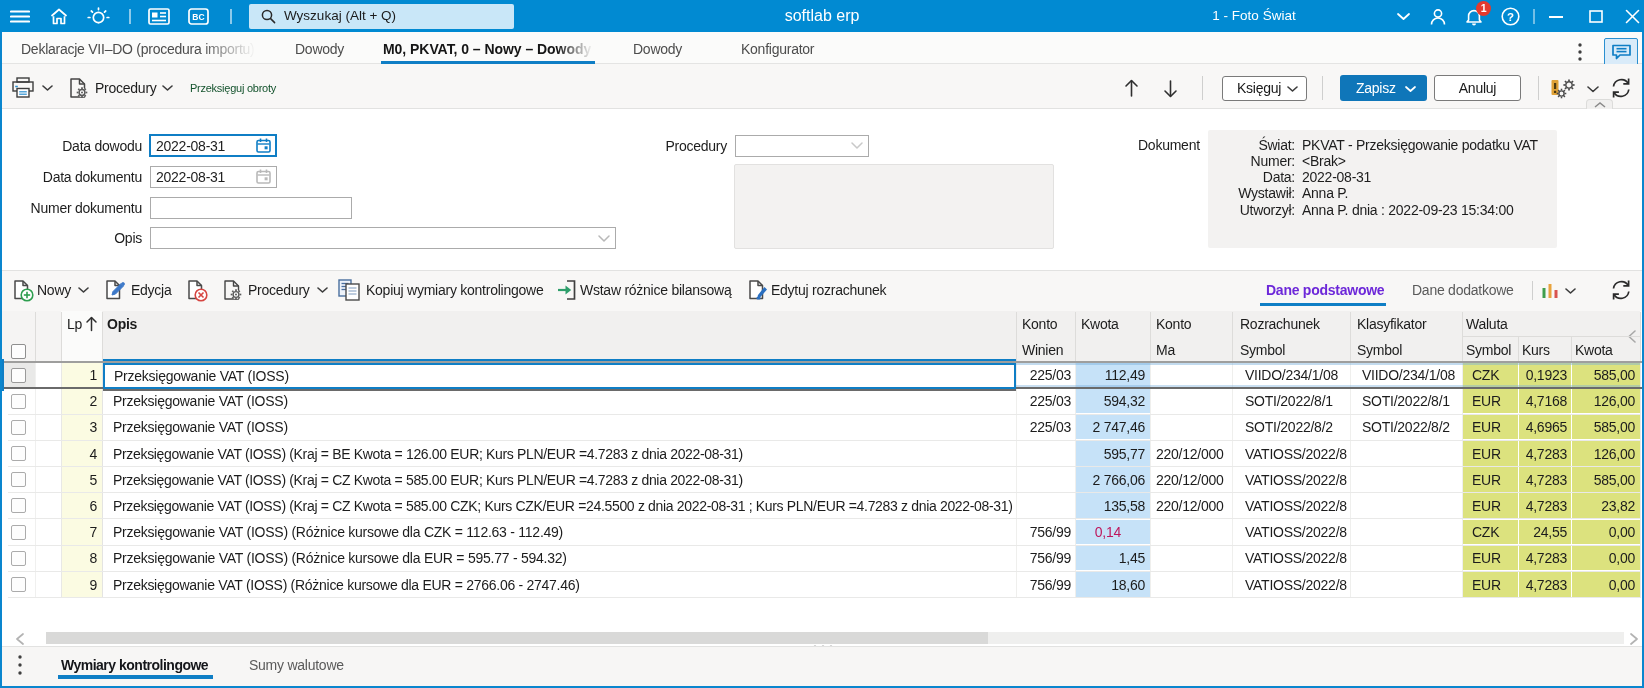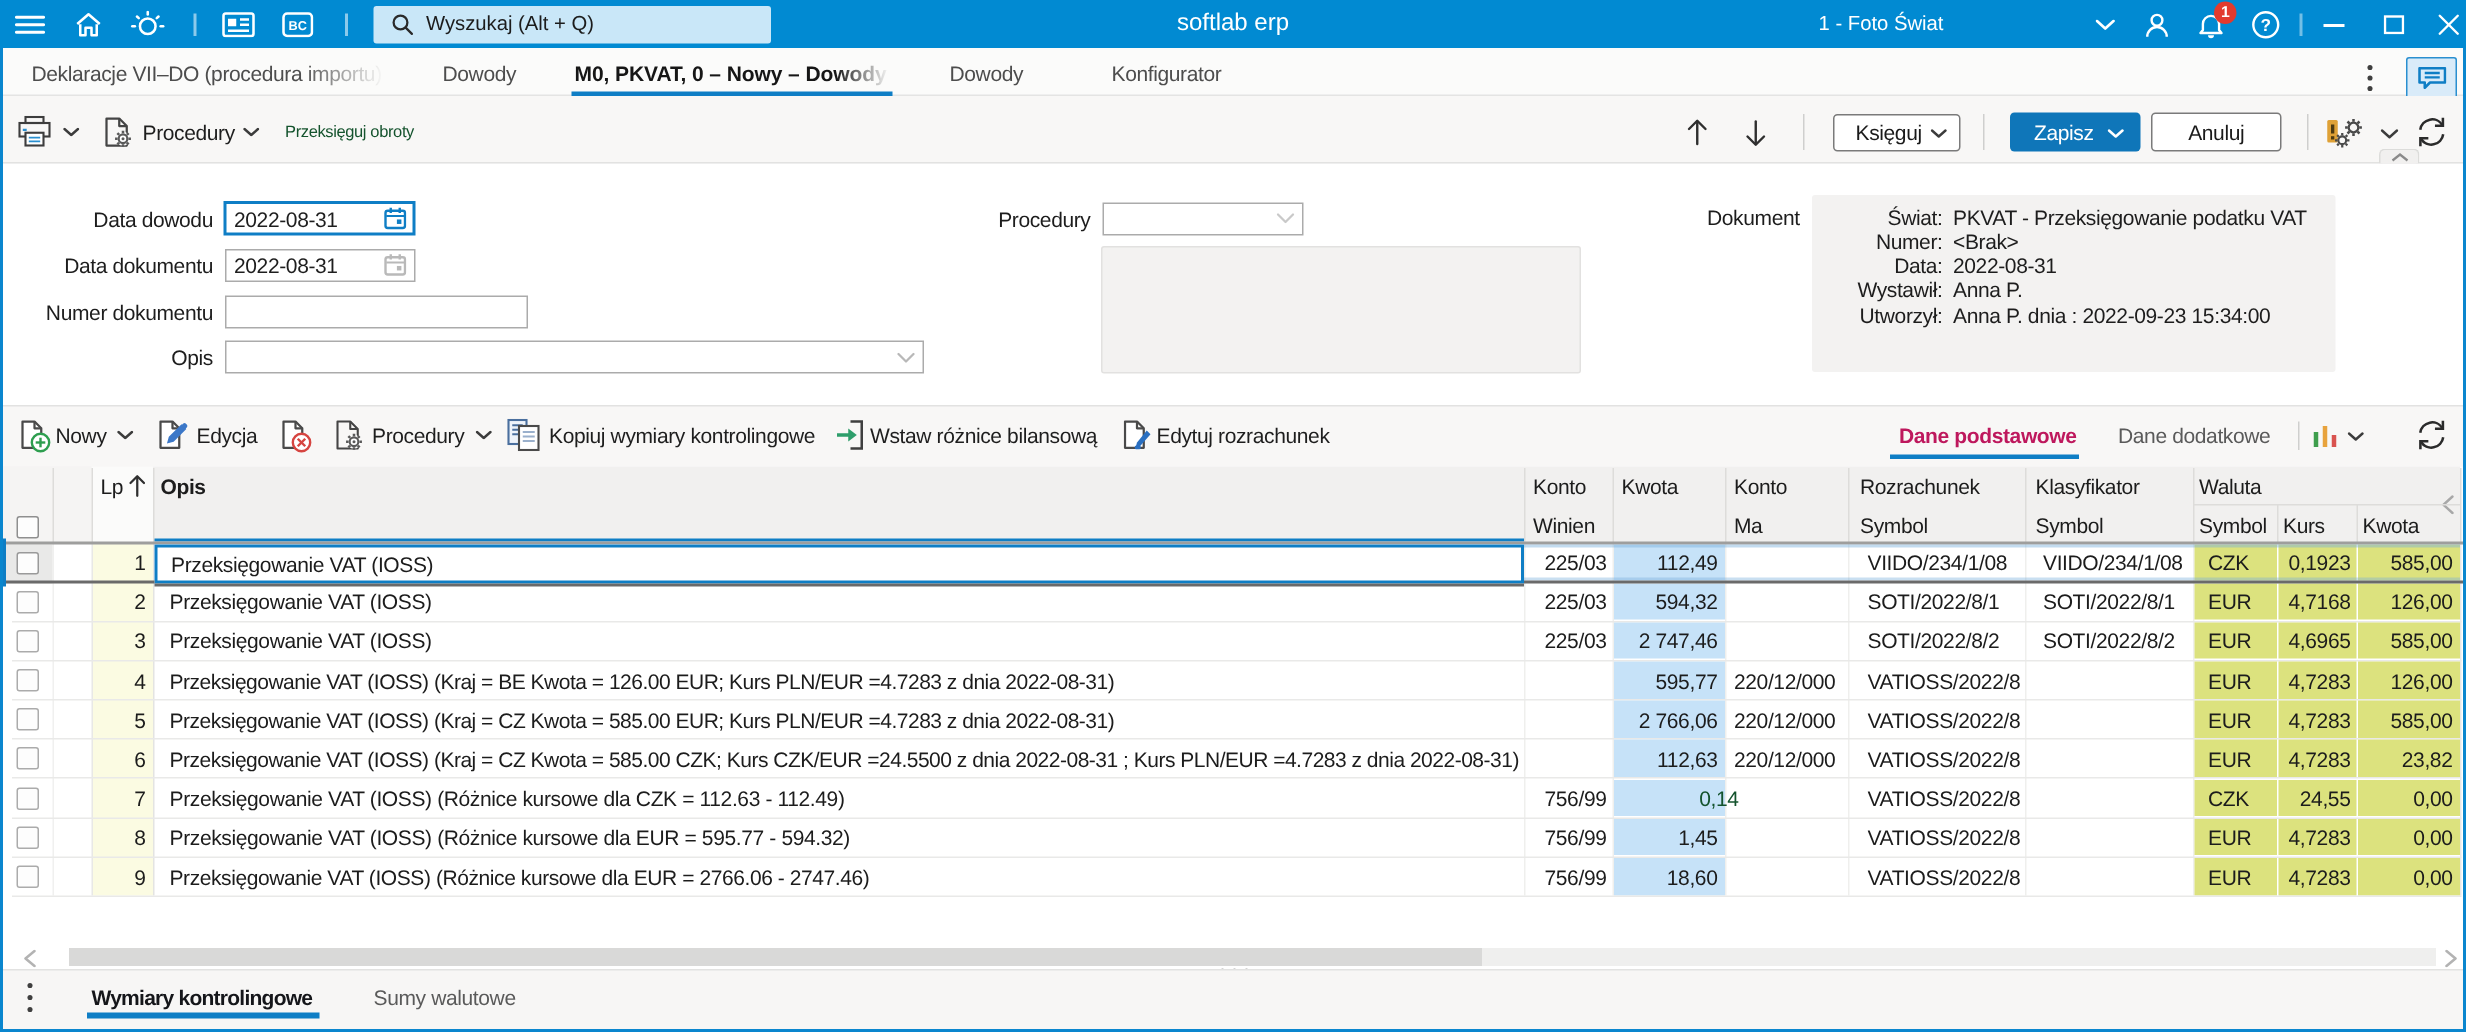--- a/index.html
+++ b/index.html
@@ -332,21 +332,21 @@
 <div style="left:580px;top:280.0px;height:20px;line-height:20px;font-size:14px;color:#1e1e1e;font-weight:400;letter-spacing:-0.25px;white-space:nowrap;">Wstaw różnice bilansową</div>
 <svg style="position:absolute;left:749px;top:280px;" width="16" height="20" viewBox="0 0 16 20">
       <path d="M1 1 H9 L13.5 5.5 V18.5 H1 Z" fill="#fff" stroke="#4a4a4a" stroke-width="1.5" stroke-linejoin="round"></path>
       <path d="M9 1 V5.5 H13.5" fill="none" stroke="#4a4a4a" stroke-width="1.5" stroke-linejoin="round"></path>
     </svg>
 <svg style="position:absolute;left:755px;top:285px;" width="13" height="15" viewBox="0 0 13 15">
       <path d="M2 13.5 L3 10 L9.5 2 L12 4.5 L5 12.5 Z" fill="#2a6fc0"></path>
       <rect x="1.5" y="12" width="4" height="2.5" rx="1" fill="#2a6fc0"></rect>
     </svg>
 <div style="left:771px;top:280.0px;height:20px;line-height:20px;font-size:14px;color:#1e1e1e;font-weight:400;letter-spacing:-0.25px;white-space:nowrap;">Edytuj rozrachunek</div>
-<div style="left:1266px;top:280.0px;height:20px;line-height:20px;font-size:14px;color:#be185d;font-weight:700;letter-spacing:-0.25px;white-space:nowrap;">Dane podstawowe</div>
+<div style="left:1266px;top:280.0px;height:20px;line-height:20px;font-size:14px;color:#6d28d9;font-weight:700;letter-spacing:-0.25px;white-space:nowrap;">Dane podstawowe</div>
 <div style="left:1260px;top:302.5px;width:126px;height:3.5px;background:#0f7ec5;"></div>
 <div style="left:1412px;top:280.0px;height:20px;line-height:20px;font-size:14px;color:#5a5a5a;font-weight:400;letter-spacing:-0.25px;white-space:nowrap;">Dane dodatkowe</div>
 <div style="left:1532px;top:281px;width:1px;height:19px;background:#cfcfce;"></div>
 <svg style="position:absolute;left:1541px;top:281px;" width="19" height="19" viewBox="0 0 19 19">
       <g stroke-width="3">
         <line x1="3" y1="17" x2="3" y2="7" stroke="#3f9e4d"></line>
         <line x1="9" y1="17" x2="9" y2="3" stroke="#e8a33d"></line>
         <line x1="15" y1="17" x2="15" y2="9" stroke="#d9534f"></line>
       </g>
     </svg>
@@ -483,36 +483,36 @@
 <div style="left:1518px;top:469.81px;height:20px;line-height:20px;font-size:14px;color:#1c1c1c;font-weight:400;letter-spacing:-0.25px;white-space:nowrap;width:49px;text-align:right;overflow:hidden;">4,7283</div>
 <div style="left:1571px;top:469.81px;height:20px;line-height:20px;font-size:14px;color:#1c1c1c;font-weight:400;letter-spacing:-0.25px;white-space:nowrap;width:64px;text-align:right;">585,00</div>
 <div style="left:8px;top:492.20000000000005px;width:1633px;height:1px;background:#e9e9e8;"></div>
 <div style="left:1075.5px;top:493.4px;width:74px;height:24.58px;background:#c6e2f8;"></div>
 <div style="left:1462.5px;top:493.4px;width:55px;height:24.58px;background:#dce27e;"></div>
 <div style="left:1518.5px;top:493.4px;width:52px;height:24.58px;background:#dce27e;"></div>
 <div style="left:1571.5px;top:493.4px;width:68.5px;height:24.58px;background:#dce27e;"></div>
 <div style="left:10.5px;top:498.4px;width:15px;height:15px;background:#fdfdfd;border:1px solid #ababab;border-radius:2px;"></div>
 <div style="left:61px;top:495.98999999999995px;height:20px;line-height:20px;font-size:14px;color:#1c1c1c;font-weight:400;letter-spacing:-0.25px;white-space:nowrap;width:36px;text-align:right;">6</div>
 <div style="left:113px;top:495.98999999999995px;height:20px;line-height:20px;font-size:14px;color:#1c1c1c;font-weight:400;letter-spacing:-0.33px;white-space:nowrap;width:900px;overflow:hidden;">Przeksięgowanie VAT (IOSS) (Kraj = CZ Kwota = 585.00 CZK; Kurs CZK/EUR =24.5500 z dnia 2022-08-31 ; Kurs PLN/EUR =4.7283 z dnia 2022-08-31)</div>
-<div style="left:1075px;top:495.98999999999995px;height:20px;line-height:20px;font-size:14px;color:#1c1c1c;font-weight:400;letter-spacing:-0.25px;white-space:nowrap;width:70px;text-align:right;">112,63</div>
+<div style="left:1075px;top:495.98999999999995px;height:20px;line-height:20px;font-size:14px;color:#1c1c1c;font-weight:400;letter-spacing:-0.25px;white-space:nowrap;width:70px;text-align:right;">135,58</div>
 <div style="left:1156px;top:495.98999999999995px;height:20px;line-height:20px;font-size:14px;color:#1c1c1c;font-weight:400;letter-spacing:-0.25px;white-space:nowrap;width:76px;overflow:hidden;">220/12/000</div>
 <div style="left:1245px;top:495.98999999999995px;height:20px;line-height:20px;font-size:14px;color:#1c1c1c;font-weight:400;letter-spacing:-0.25px;white-space:nowrap;width:104px;overflow:hidden;">VATIOSS/2022/8</div>
 <div style="left:1472px;top:495.98999999999995px;height:20px;line-height:20px;font-size:14px;color:#1c1c1c;font-weight:400;letter-spacing:-0.25px;white-space:nowrap;">EUR</div>
 <div style="left:1518px;top:495.98999999999995px;height:20px;line-height:20px;font-size:14px;color:#1c1c1c;font-weight:400;letter-spacing:-0.25px;white-space:nowrap;width:49px;text-align:right;overflow:hidden;">4,7283</div>
 <div style="left:1571px;top:495.98999999999995px;height:20px;line-height:20px;font-size:14px;color:#1c1c1c;font-weight:400;letter-spacing:-0.25px;white-space:nowrap;width:64px;text-align:right;">23,82</div>
 <div style="left:8px;top:518.3799999999999px;width:1633px;height:1px;background:#e9e9e8;"></div>
 <div style="left:1075.5px;top:519.5799999999999px;width:74px;height:24.58px;background:#c6e2f8;"></div>
 <div style="left:1462.5px;top:519.5799999999999px;width:55px;height:24.58px;background:#dce27e;"></div>
 <div style="left:1518.5px;top:519.5799999999999px;width:52px;height:24.58px;background:#dce27e;"></div>
 <div style="left:1571.5px;top:519.5799999999999px;width:68.5px;height:24.58px;background:#dce27e;"></div>
 <div style="left:10.5px;top:524.5799999999999px;width:15px;height:15px;background:#fdfdfd;border:1px solid #ababab;border-radius:2px;"></div>
 <div style="left:61px;top:522.17px;height:20px;line-height:20px;font-size:14px;color:#1c1c1c;font-weight:400;letter-spacing:-0.25px;white-space:nowrap;width:36px;text-align:right;">7</div>
 <div style="left:113px;top:522.17px;height:20px;line-height:20px;font-size:14px;color:#1c1c1c;font-weight:400;letter-spacing:-0.25px;white-space:nowrap;width:900px;overflow:hidden;">Przeksięgowanie VAT (IOSS) (Różnice kursowe dla CZK = 112.63 - 112.49)</div>
 <div style="left:1016px;top:522.17px;height:20px;line-height:20px;font-size:14px;color:#1c1c1c;font-weight:400;letter-spacing:-0.25px;white-space:nowrap;width:55px;text-align:right;">756/99</div>
-<div style="left:1089px;top:522.17px;height:20px;line-height:20px;font-size:14px;color:#14532d;font-weight:400;letter-spacing:-0.25px;white-space:nowrap;width:70px;text-align:right;">0,14</div>
+<div style="left:1051px;top:522.17px;height:20px;line-height:20px;font-size:14px;color:#be185d;font-weight:400;letter-spacing:-0.25px;white-space:nowrap;width:70px;text-align:right;">0,14</div>
 <div style="left:1245px;top:522.17px;height:20px;line-height:20px;font-size:14px;color:#1c1c1c;font-weight:400;letter-spacing:-0.25px;white-space:nowrap;width:104px;overflow:hidden;">VATIOSS/2022/8</div>
 <div style="left:1472px;top:522.17px;height:20px;line-height:20px;font-size:14px;color:#1c1c1c;font-weight:400;letter-spacing:-0.25px;white-space:nowrap;">CZK</div>
 <div style="left:1518px;top:522.17px;height:20px;line-height:20px;font-size:14px;color:#1c1c1c;font-weight:400;letter-spacing:-0.25px;white-space:nowrap;width:49px;text-align:right;overflow:hidden;">24,55</div>
 <div style="left:1571px;top:522.17px;height:20px;line-height:20px;font-size:14px;color:#1c1c1c;font-weight:400;letter-spacing:-0.25px;white-space:nowrap;width:64px;text-align:right;">0,00</div>
 <div style="left:8px;top:544.5599999999998px;width:1633px;height:1px;background:#e9e9e8;"></div>
 <div style="left:1075.5px;top:545.76px;width:74px;height:24.58px;background:#c6e2f8;"></div>
 <div style="left:1462.5px;top:545.76px;width:55px;height:24.58px;background:#dce27e;"></div>
 <div style="left:1518.5px;top:545.76px;width:52px;height:24.58px;background:#dce27e;"></div>
 <div style="left:1571.5px;top:545.76px;width:68.5px;height:24.58px;background:#dce27e;"></div>
 <div style="left:10.5px;top:550.76px;width:15px;height:15px;background:#fdfdfd;border:1px solid #ababab;border-radius:2px;"></div>

